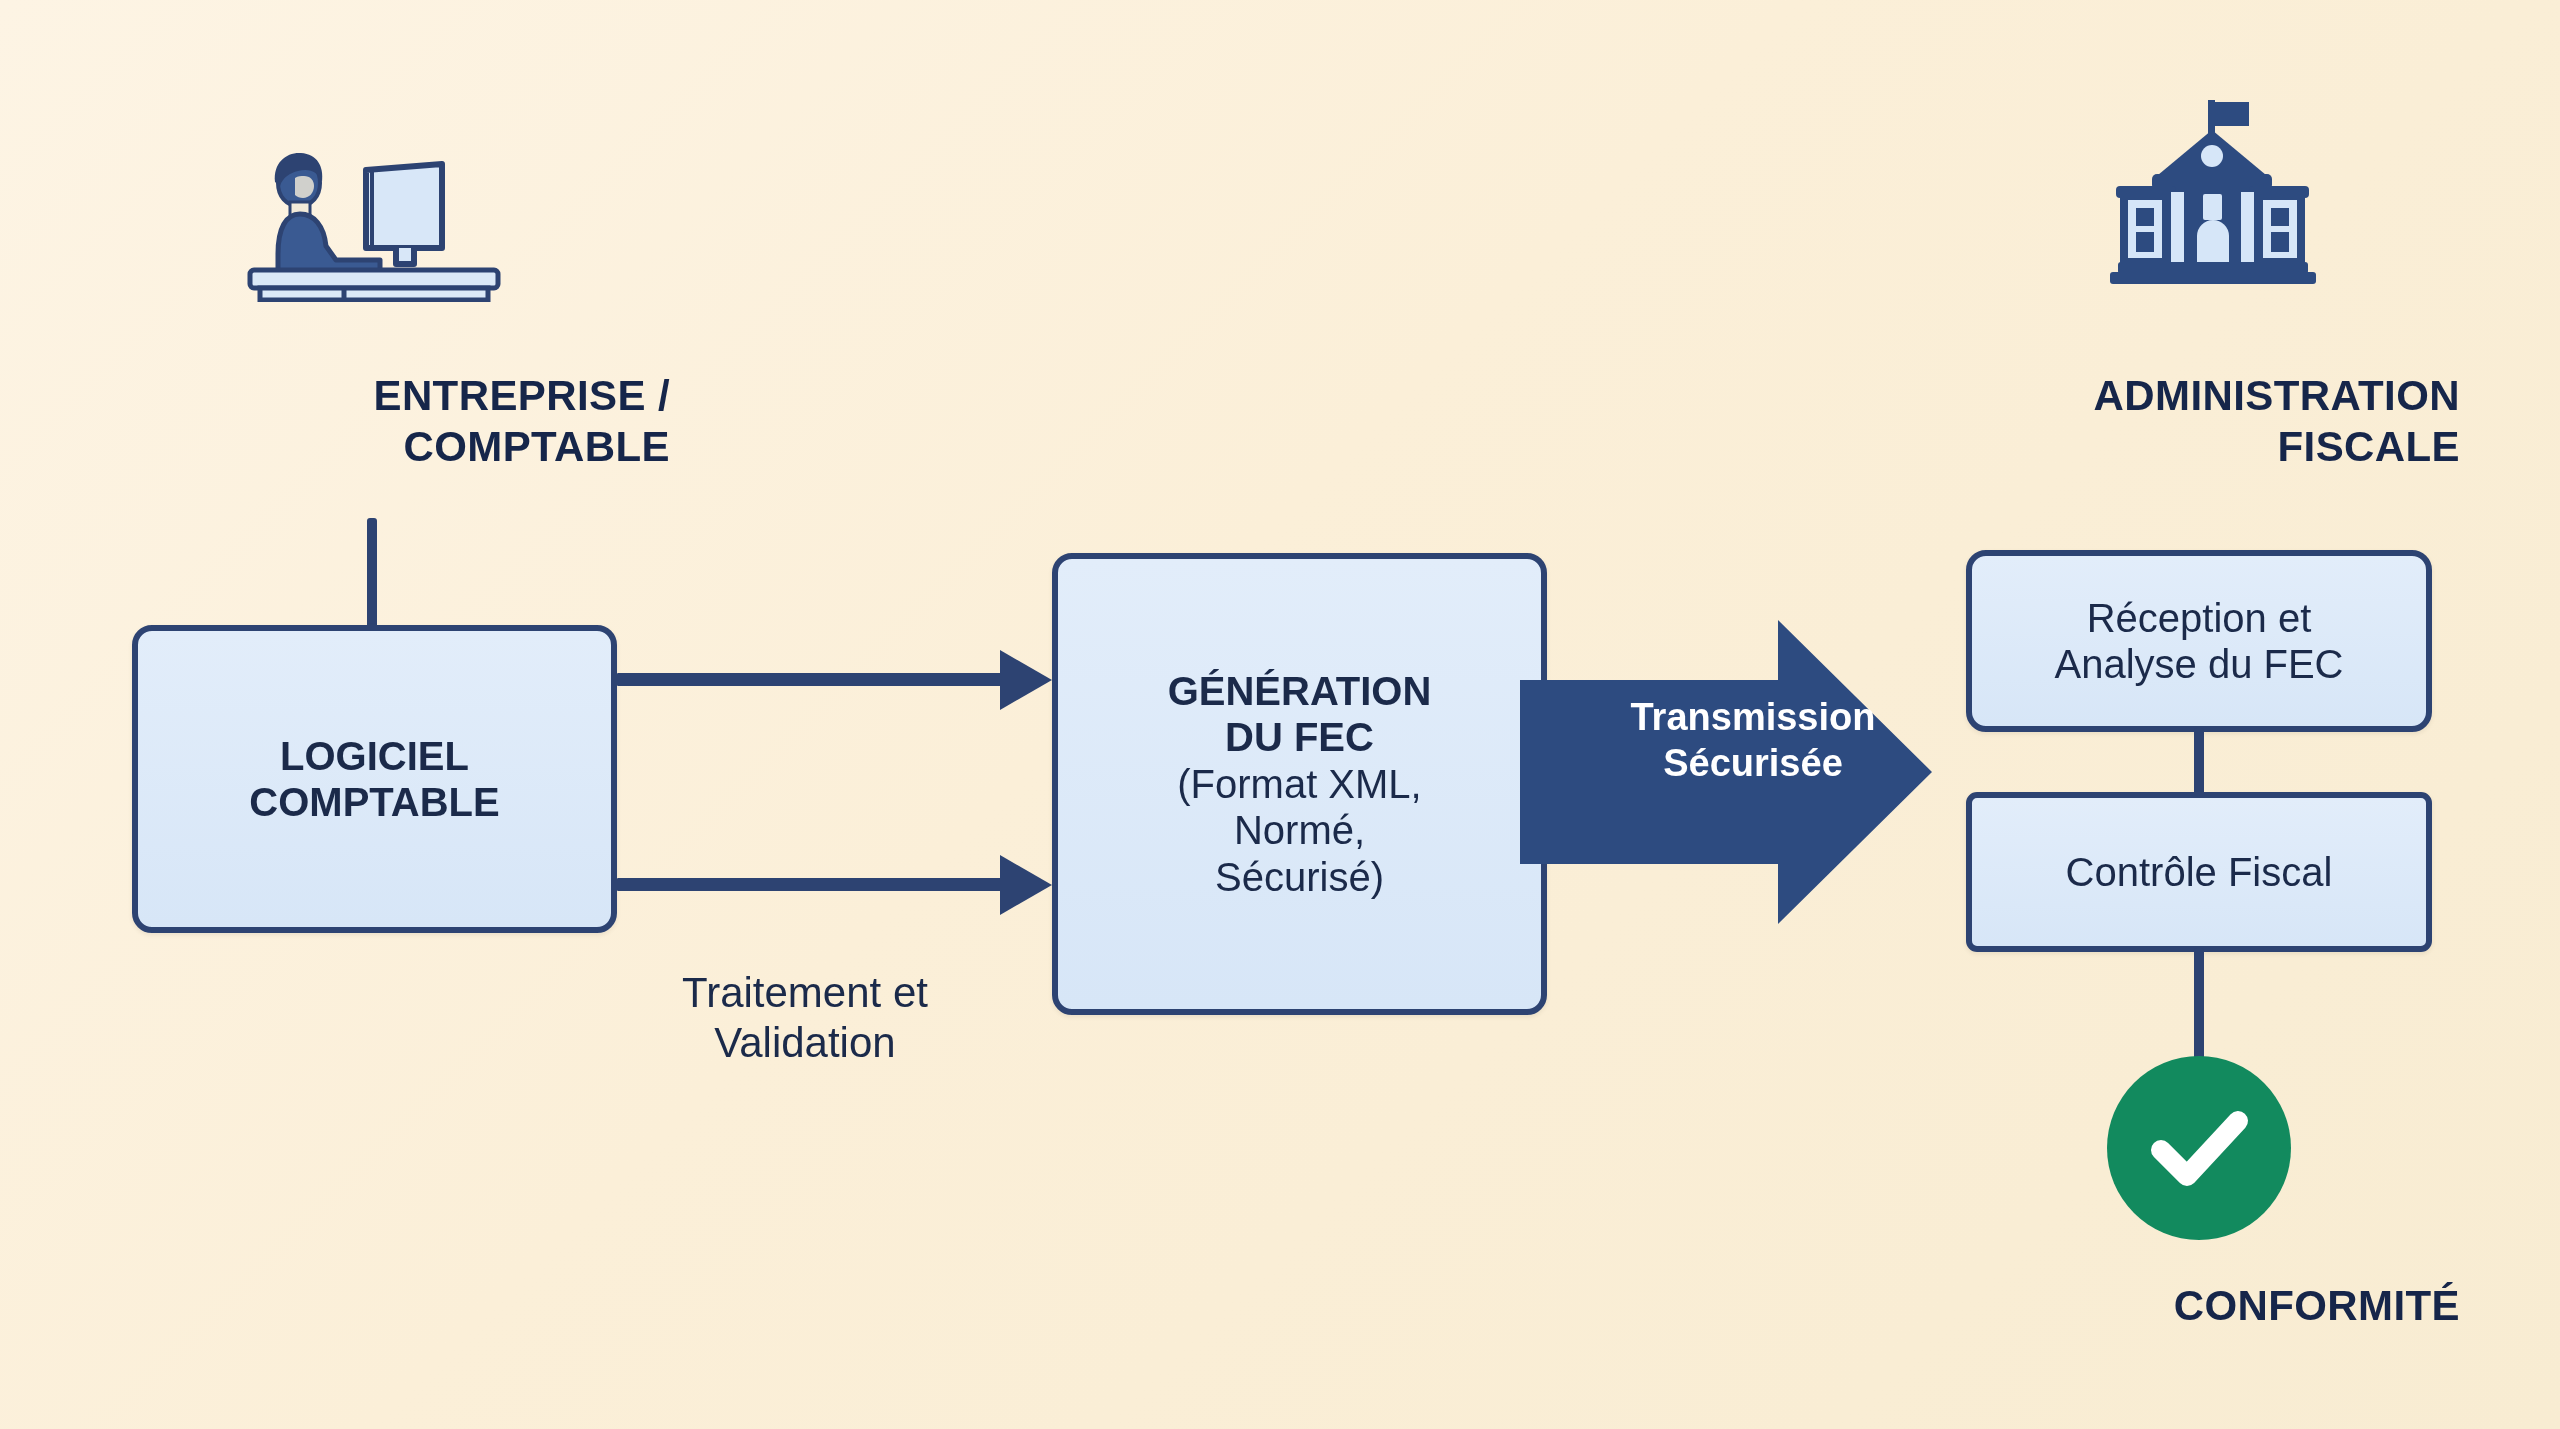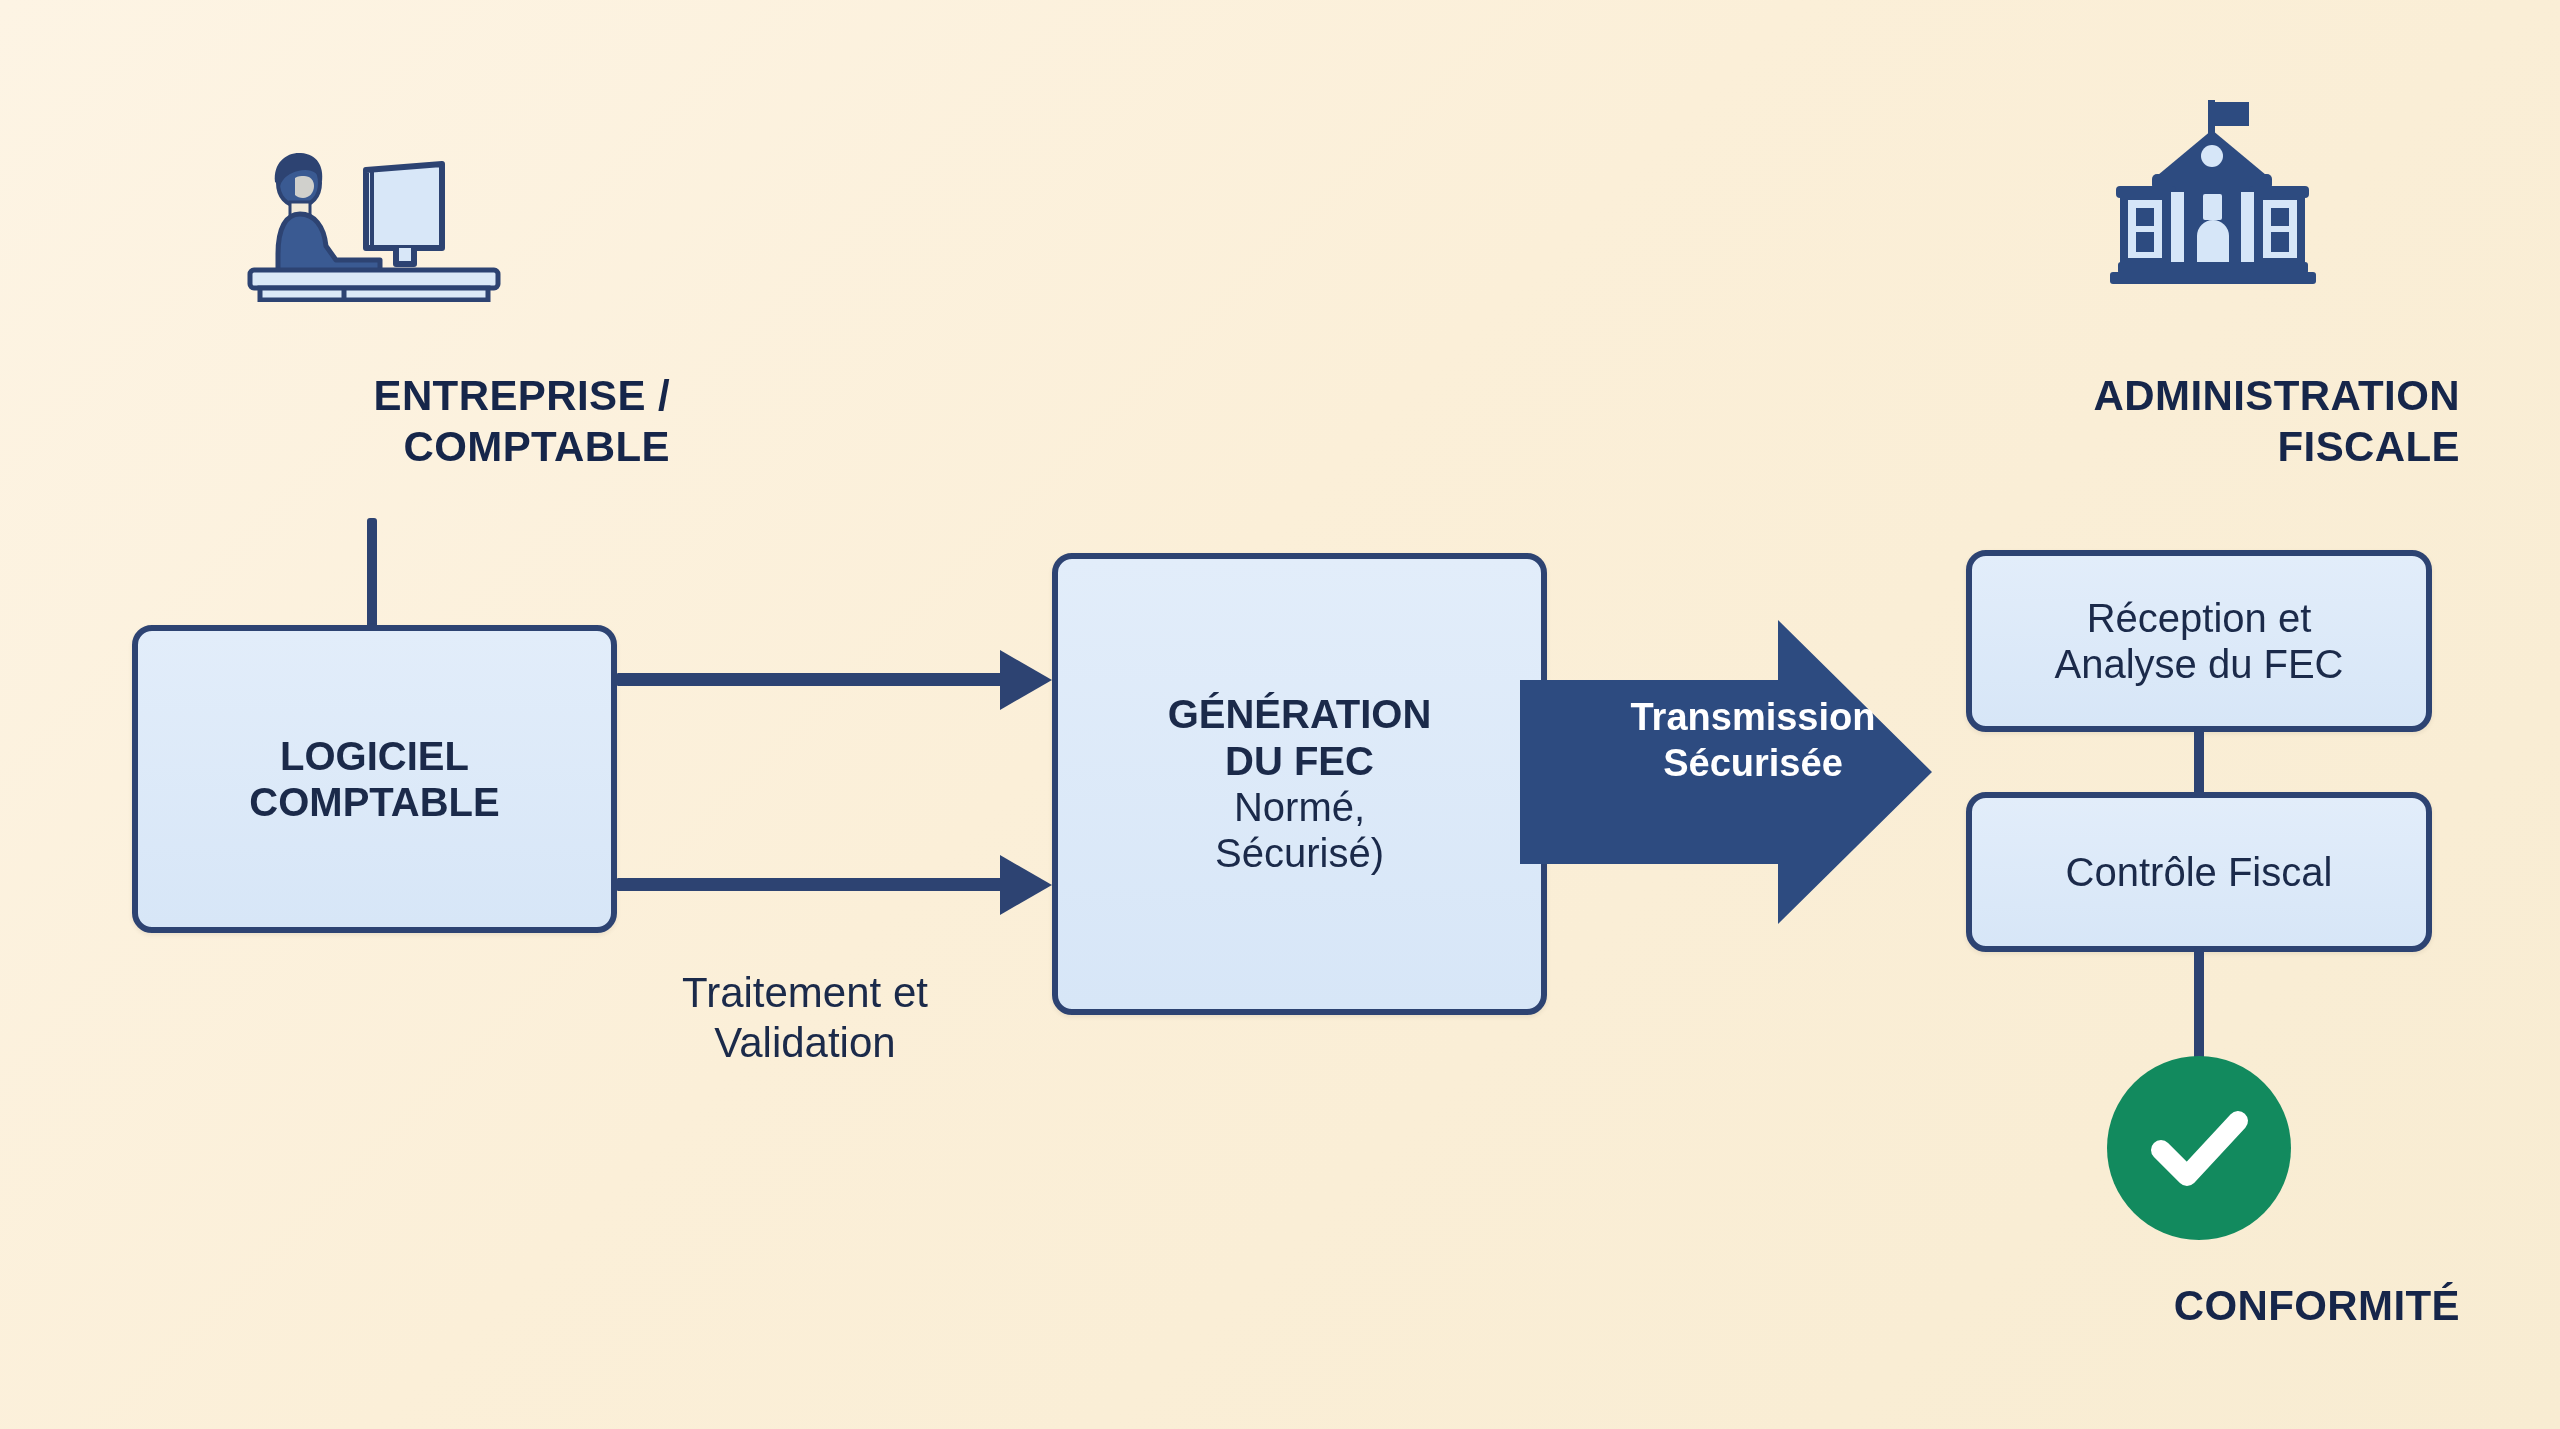--- a/index.html
+++ b/index.html
@@ -167,20 +167,21 @@
   <div class="thin-arrow-shaft" style="left:617px; top:878px; width:392px;"></div>
   <div class="thin-arrow-head" style="left:1000px; top:855px;"></div>
   <div class="edge-label" style="left:590px; top:968px; width:430px; font-size:42px;">
     <span>Traitement et</span><br>
     <span>Validation</span>
   </div>
 
   <div class="node-box" style="left:1052px; top:553px; width:495px; height:462px; padding:0 16px;">
     <span class="node-line bold" style="font-size:40px;">GÉNÉRATION</span>
     <span class="node-line bold" style="font-size:40px;">DU FEC</span>
+    <span class="node-line normal" style="font-size:40px;">(Format XML,</span>
     <span class="node-line normal" style="font-size:40px;">Normé,</span>
     <span class="node-line normal" style="font-size:40px;">Sécurisé)</span>
   </div>
 
   <div class="block-arrow" style="left:1520px; top:612px; width:420px; height:320px;">
     <svg width="420" height="320" viewBox="0 0 420 320" xmlns="http://www.w3.org/2000/svg">
       <polygon points="0,68 258,68 258,8 412,160 258,312 258,252 0,252" fill="#2d4b80"></polygon>
     </svg>
     <div class="block-arrow-label" style="top:82px; font-size:38px; padding-right:150px;">
       <span>Transmission</span><br>
@@ -238,21 +239,21 @@
     <span>FISCALE</span>
   </div>
 
   <div class="node-box" style="left:1966px; top:550px; width:466px; height:182px; padding:0 14px;text-align:center;">
     <span class="node-line normal" style="font-size:40px;">Réception et</span>
     <span class="node-line normal" style="font-size:40px;">Analyse du FEC</span>
   </div>
 
   <div class="vline" style="left:2194px; top:728px; width:10px; height:68px;"></div>
 
-  <div class="node-box" style="left:1966px; top:792px; width:466px; height:160px; padding:0 14px;">
+  <div class="node-box" style="left:1966px; top:792px; width:466px; height:160px; padding:0 14px;border-radius:11px;">
     <span class="node-line normal" style="font-size:40px;">Contrôle Fiscal</span>
   </div>
 
   <div class="vline" style="left:2194px; top:948px; width:10px; height:114px;"></div>
 
   <div class="check-badge" style="left:2107px; top:1056px; width:184px; height:184px;">
     <svg width="120" height="120" viewBox="0 0 120 120" xmlns="http://www.w3.org/2000/svg">
       <path d="M22 62 L48 88 L99 33" fill="none" stroke="#ffffff" stroke-width="20" stroke-linecap="round" stroke-linejoin="round"></path>
     </svg>
   </div>

